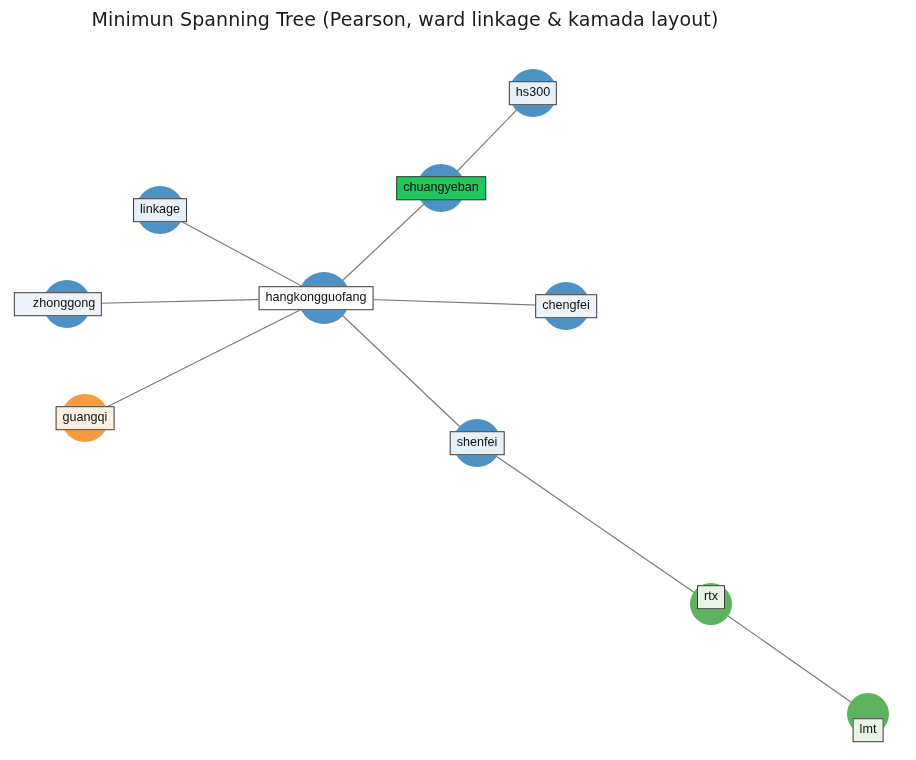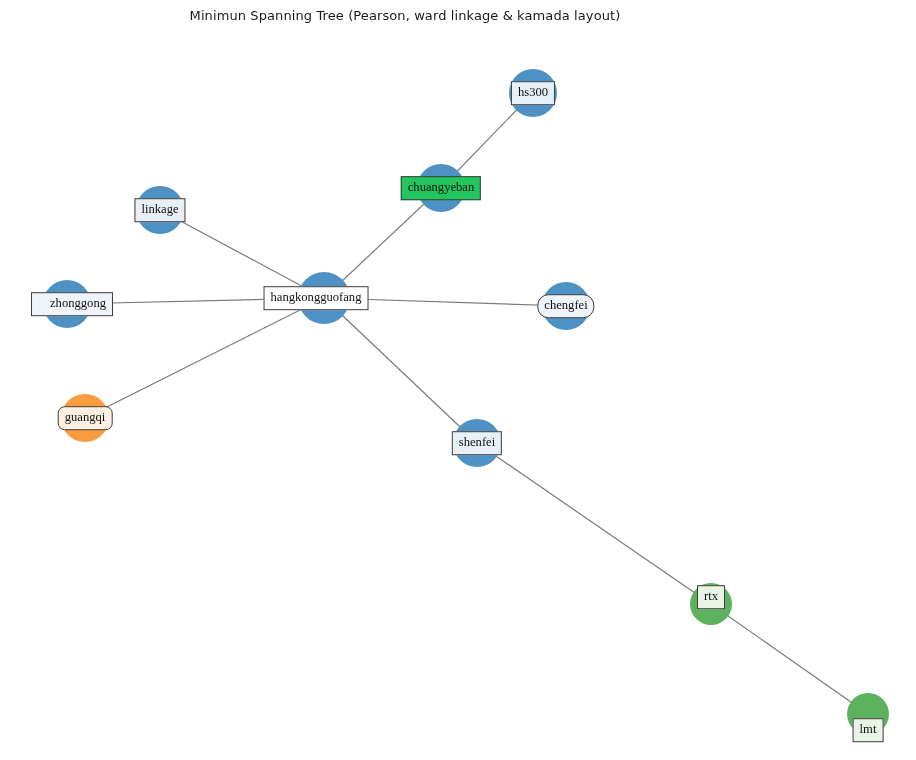--- a/index.html
+++ b/index.html
@@ -18,21 +18,21 @@
     width: 916px;
     height: 760px;
     background: #ffffff;
   }
   #figure-title {
     position: absolute;
     top: 8px;
     left: 0;
     width: 810px;
     text-align: center;
-    font-size: 13px;
+    font-size: 19px;
     color: #1a1a1a;
     font-family: "DejaVu Sans", sans-serif;
     letter-spacing: 0.1px;
     white-space: nowrap;
   }
   #graph-canvas {
     position: absolute;
     top: 0;
     left: 0;
     width: 916px;
@@ -49,21 +49,21 @@
   .graph-node {
     position: absolute;
     transform: translate(-50%, -50%);
     border-radius: 50%;
   }
   .node-label {
     position: absolute;
     transform: translate(-50%, -50%);
     font-size: 12.6px;
     color: #101010;
-    font-family: Liberation Serif, serif;
+    font-family: Liberation Sans, sans-serif;
     line-height: 1;
     padding: 4px 6px 5px 6px;
     border: 1.1px solid #3d3d3d;
     background: #ffffff;
     white-space: nowrap;
     box-sizing: border-box;
   }
 </style>
 </head>
 <body>
@@ -94,22 +94,22 @@
         <div class="graph-node" style="left: 477px; top: 443px; width: 48px; height: 48px; background: rgb(78, 145, 196);"></div>
         <div class="graph-node" style="left: 85px; top: 418px; width: 48px; height: 48px; background: rgb(248, 156, 63);"></div>
         <div class="graph-node" style="left: 711px; top: 604px; width: 42px; height: 42px; background: rgb(92, 178, 93);"></div>
         <div class="graph-node" style="left: 868px; top: 714px; width: 42px; height: 42px; background: rgb(92, 178, 93);"></div>
       </div>
     <div id="label-layer">
         <div class="node-label" style="left: 316px; top: 298px; background: rgb(255, 255, 255);">hangkongguofang</div>
         <div class="node-label" style="left: 533px; top: 93px; background: rgb(231, 240, 247);">hs300</div>
         <div class="node-label" style="left: 441px; top: 188px; background: #22c55e;">chuangyeban</div>
         <div class="node-label" style="left: 160px; top: 210px; background: rgb(231, 240, 247);">linkage</div>
-        <div class="node-label" style="left: 72px; top: 304px; background: rgb(238, 244, 249); padding-left: 18px;">zhonggong</div>
-        <div class="node-label" style="left: 566px; top: 306px; background: rgb(238, 244, 249); border-radius: 11px;">chengfei</div>
+        <div class="node-label" style="left: 58px; top: 304px; background: rgb(238, 244, 249); padding-left: 18px;">zhonggong</div>
+        <div class="node-label" style="left: 566px; top: 306px; background: rgb(238, 244, 249);">chengfei</div>
         <div class="node-label" style="left: 477px; top: 443px; background: rgb(231, 240, 247);">shenfei</div>
-        <div class="node-label" style="left: 85px; top: 418px; background: rgb(253, 240, 226); border-radius: 7px;">guangqi</div>
+        <div class="node-label" style="left: 85px; top: 418px; background: rgb(253, 240, 226);">guangqi</div>
         <div class="node-label" style="left: 711px; top: 597px; background: rgb(233, 243, 230);">rtx</div>
         <div class="node-label" style="left: 868px; top: 714px; background: rgb(233, 243, 230); margin-top: 16px;">lmt</div>
       </div>
   </div>
 
 </div>
 
 </body></html>

